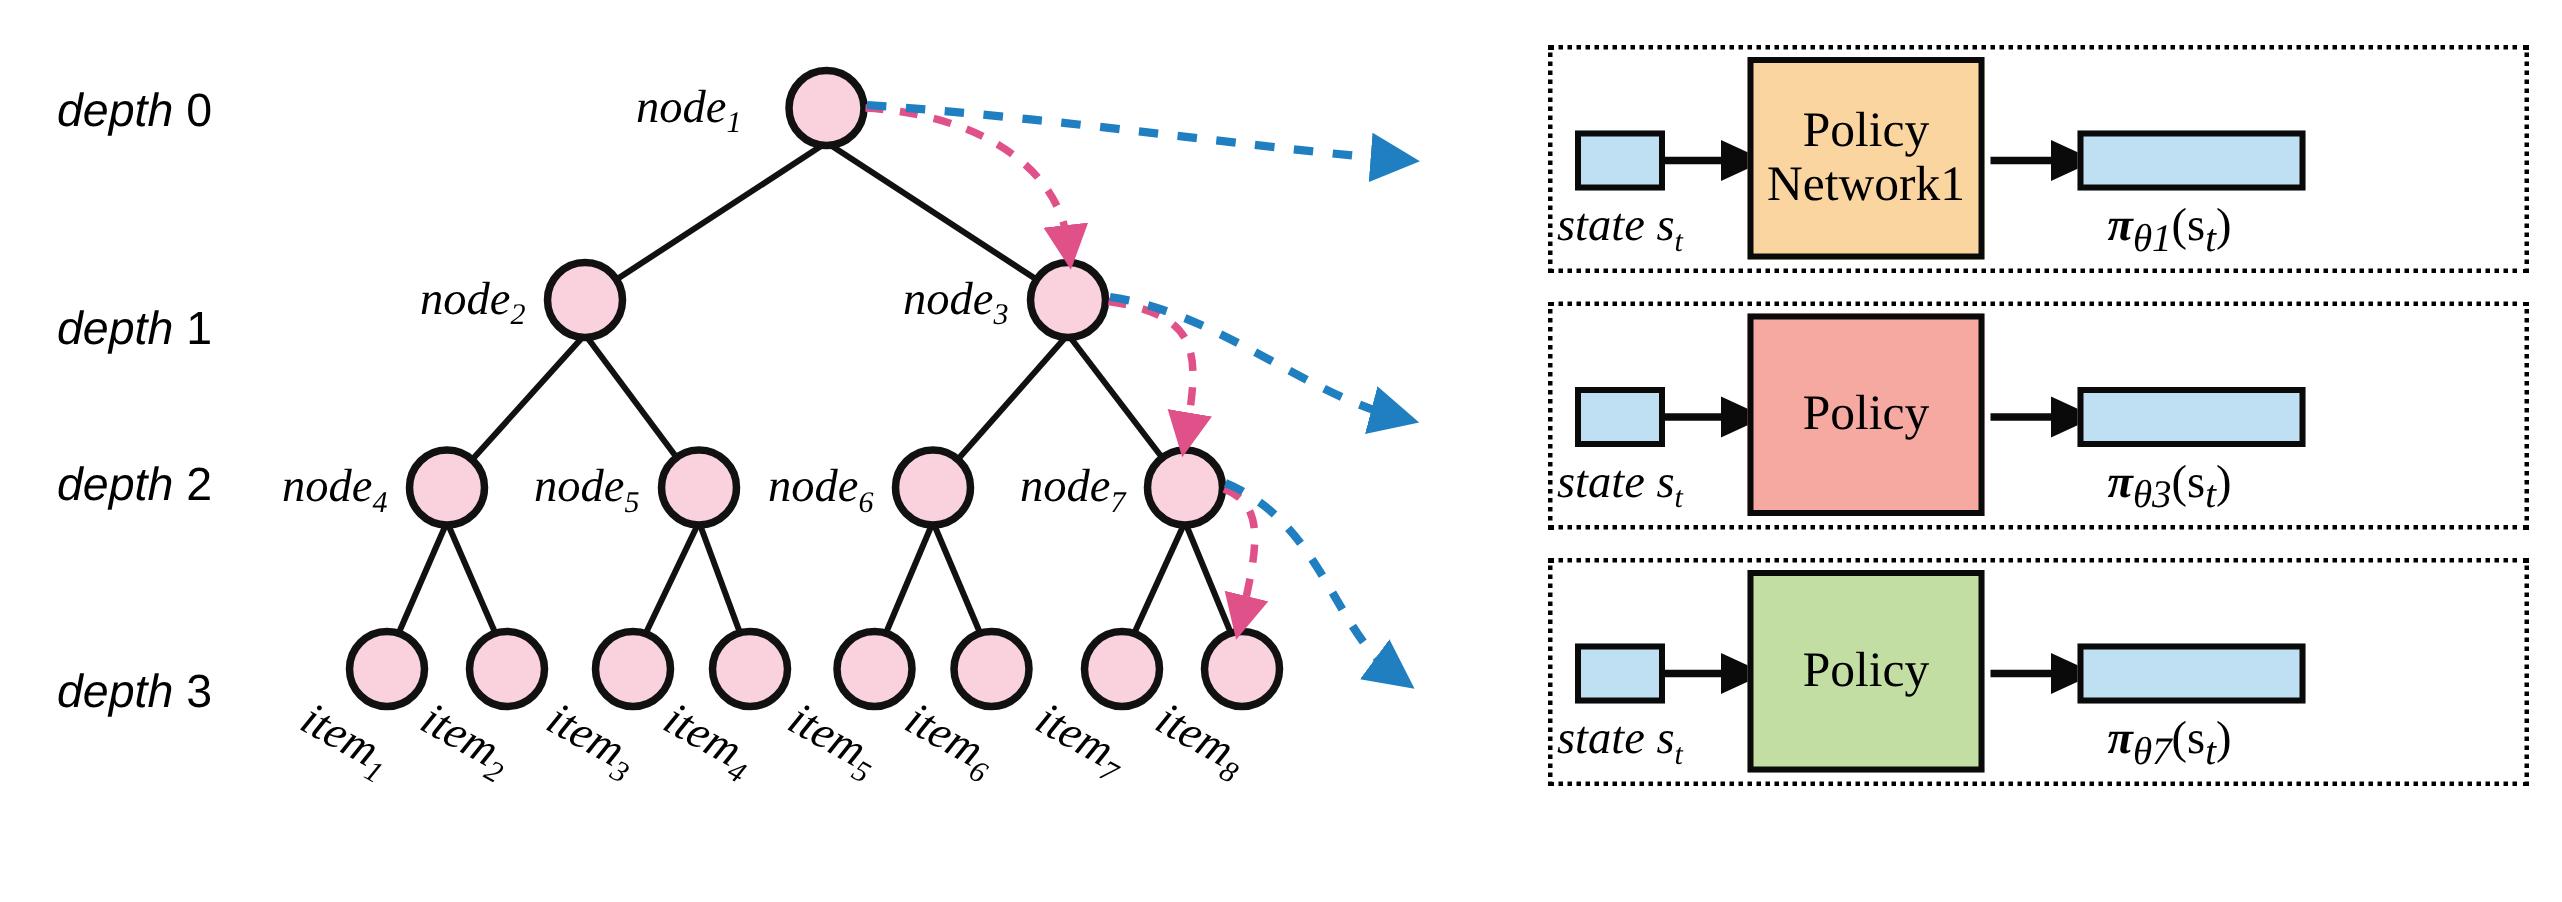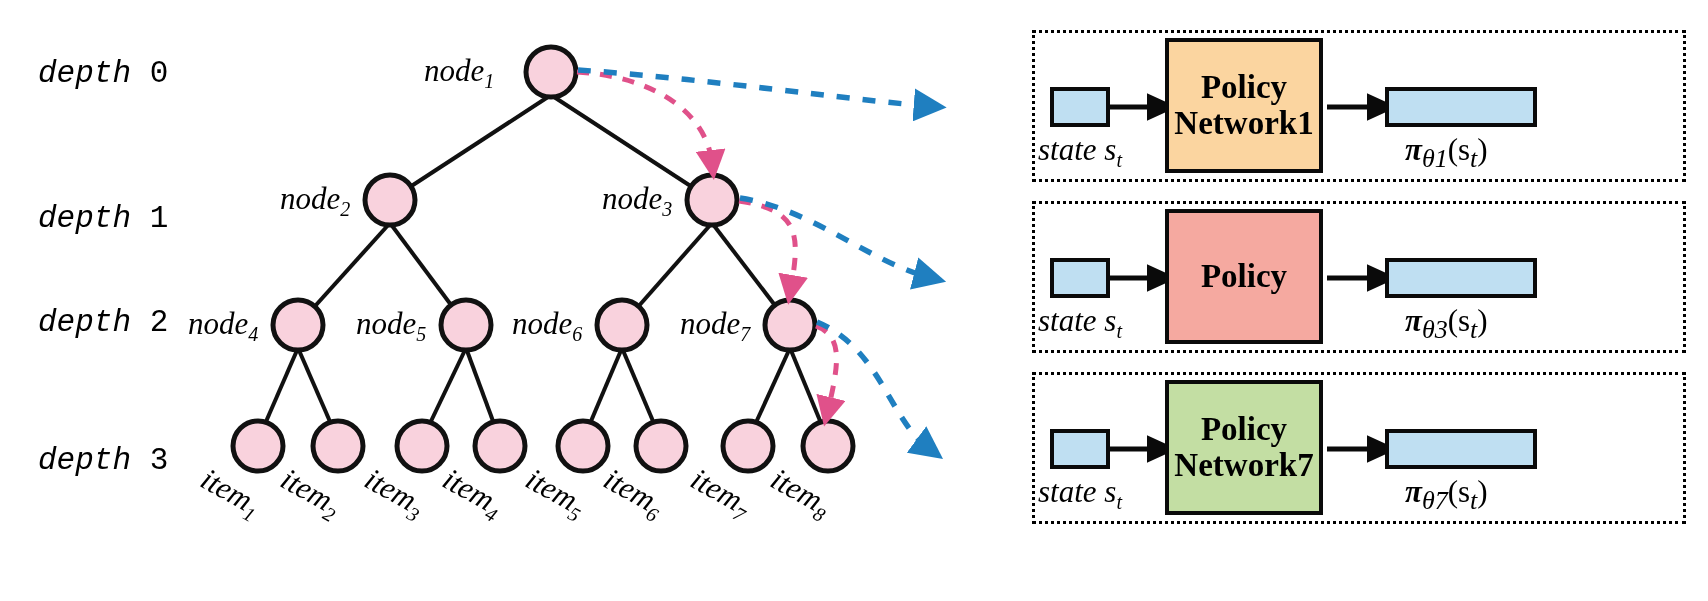--- a/index.html
+++ b/index.html
@@ -2,40 +2,40 @@
 <html><head>
 <meta charset="utf-8">
 <style>
   html,body{margin:0;padding:0;background:#ffffff;}
   body{width:1708px;height:601px;position:relative;overflow:hidden;
        font-family:"Liberation Serif","DejaVu Serif",serif;color:#000;}
   #root{position:absolute;left:0;top:0;width:1708px;height:601px;}
   svg.layer{position:absolute;left:0;top:0;width:1708px;height:601px;overflow:visible;}
   .depth-label{
     position:absolute;font-style:italic;font-size:31px;white-space:nowrap;
-    font-family:Liberation Mono, monospace;
+    font-family:Liberation Sans, sans-serif;
   }
   .node-label{
     position:absolute;font-style:italic;font-size:31px;white-space:nowrap;
     font-family:"Liberation Serif","DejaVu Serif",serif;
   }
   .node-label sub{font-size:20px;font-style:italic;}
   .item-label{
     position:absolute;font-style:italic;font-size:31px;white-space:nowrap;
     transform-origin:left top;
     font-family:"Liberation Serif","DejaVu Serif",serif;
   }
   .item-label sub{font-size:20px;font-style:italic;}
 
   .panel{position:absolute;border:3px dotted #000;box-sizing:border-box;}
   .io-box{position:absolute;background:#bfdff2;border:4px solid #0a0a0a;box-sizing:border-box;}
   .net-box{position:absolute;border:4px solid #0a0a0a;box-sizing:border-box;
            display:flex;flex-direction:column;align-items:center;justify-content:center;
            line-height:1.08;font-size:33px;text-align:center;
-           font-family:"Liberation Serif","DejaVu Serif",serif;font-weight:bold;}
+           font-family:"Liberation Serif","DejaVu Serif",serif;}
   .cap{position:absolute;font-size:31px;white-space:nowrap;text-align:center;
        font-family:"Liberation Serif","DejaVu Serif",serif;}
   .cap .it{font-style:italic;}
   .cap sub{font-size:20px;}
   .pi{position:absolute;font-size:31px;white-space:nowrap;
       font-family:"Liberation Serif","DejaVu Serif",serif;}
   .pi .pig{font-weight:bold;font-style:italic;}
   .pi sub{font-size:26px;font-style:italic;}
 </style>
 </head>
@@ -209,20 +209,19 @@
   </div>
 
   <div class="panel" style="left:1032px;top:372px;width:654px;height:152px;"></div>
   <div class="io-box" style="left:1050px;top:429px;width:60px;height:40px;"></div>
   <div class="cap" style="left:1030px;top:474px;width:100px;">
     <span class="it">state</span>
     <span class="it">s</span><sub class="it">t</sub>
   </div>
   <div class="net-box" style="left:1165px;top:380px;width:158px;height:135px;background:#c3dea3;">
     <span>Policy</span>
-    <span>Network7</span>
   </div>
   <div class="io-box" style="left:1385px;top:429px;width:152px;height:40px;"></div>
   <div class="pi" style="left:1405px;top:474px;text-align:right;">
     <span class="pig">π</span><sub>θ7</sub><span>(s</span><sub>t</sub><span>)</span>
   </div>
 
 </div>
 
 </body></html>

